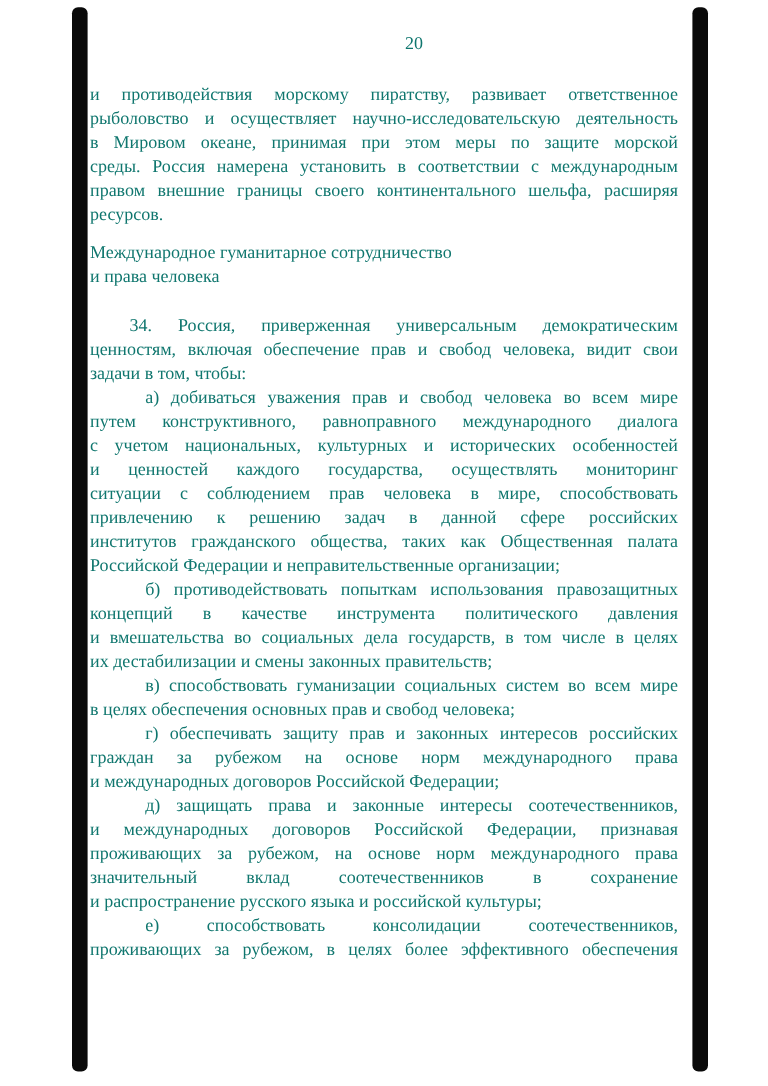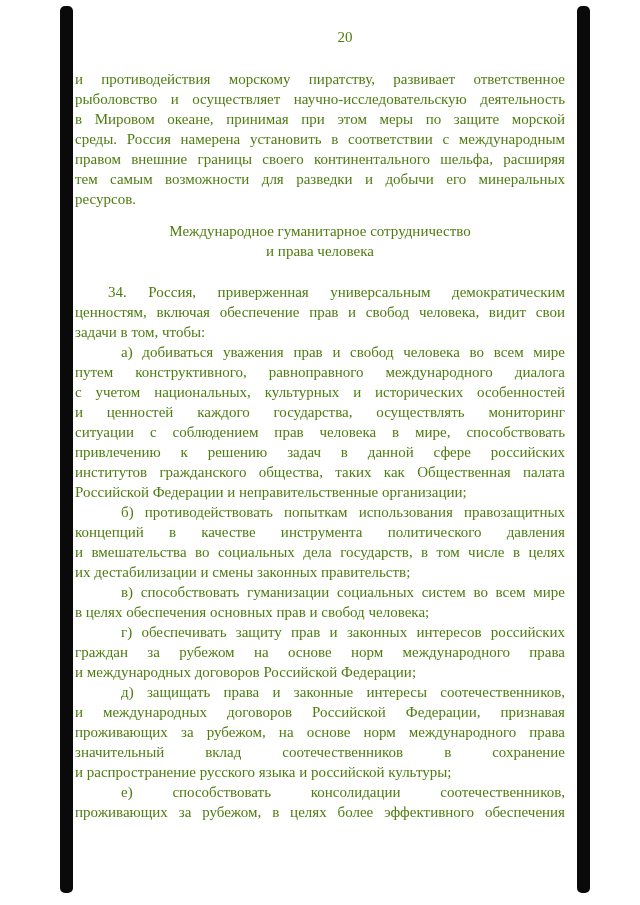--- a/index.html
+++ b/index.html
@@ -43,37 +43,36 @@
   .para.opener  { margin-top: 21px; }
   .line {
     height: 20px;
     line-height: 20px;
     font-size: 15px;
     white-space: normal;
     overflow: visible;
   }
   .line.j { text-align: justify; text-align-last: justify; }
   .line.l { text-align: left; }
-  .line.c { text-align: center; }
+  .line.c { text-align: left; }
 </style>
 </head>
 <body>
 
-<div class="page" style="background: rgb(255, 255, 255); color: #4d7c0f;">
+<div class="page" style="background: rgb(255, 255, 255); color: #0f766e;">
   <div class="scan-bar left" style="background: rgb(10, 10, 10);"></div>
   <div class="scan-bar right" style="background: rgb(10, 10, 10);"></div>
   <div class="page-number">20</div>
   <div class="content" id="content">
       <div class="para body">
         <div class="line j">и противодействия морскому пиратству, развивает ответственное</div>
         <div class="line j">рыболовство и осуществляет научно-исследовательскую деятельность</div>
         <div class="line j">в Мировом океане, принимая при этом меры по защите морской</div>
         <div class="line j">среды. Россия намерена установить в соответствии с международным</div>
         <div class="line j">правом внешние границы своего континентального шельфа, расширяя</div>
-        <div class="line j">тем самым возможности для разведки и добычи его минеральных</div>
         <div class="line l">ресурсов.</div>
       </div>
       <div class="para heading">
         <div class="line c">Международное гуманитарное сотрудничество</div>
         <div class="line c">и права человека</div>
       </div>
       <div class="para opener">
         <div class="line j" style="text-indent: 33px;">34. Россия, приверженная универсальным демократическим</div>
         <div class="line j">ценностям, включая обеспечение прав и свобод человека, видит свои</div>
         <div class="line l">задачи в том, чтобы:</div>

